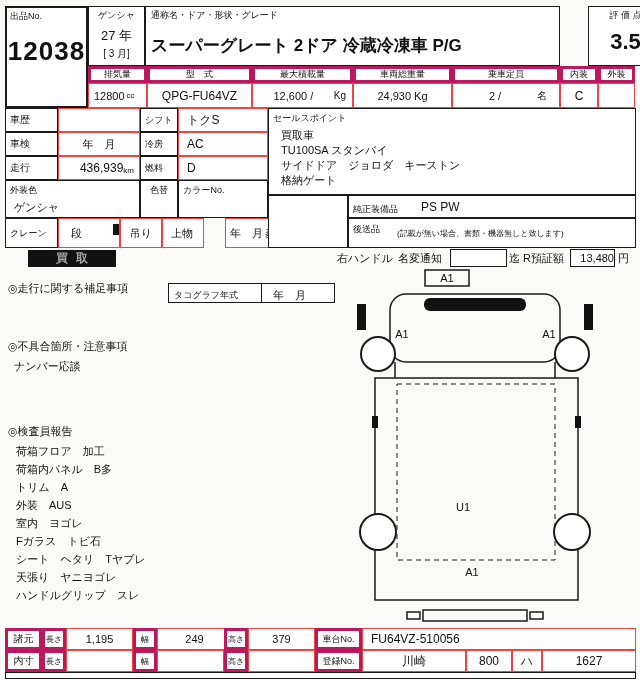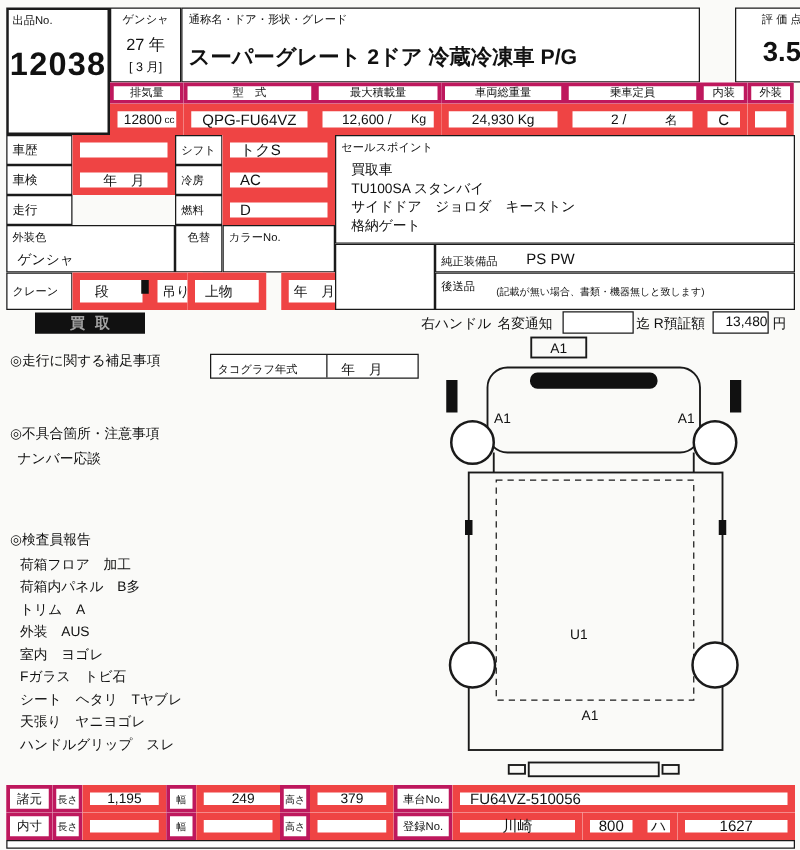--- a/index.html
+++ b/index.html
@@ -1,21 +1,21 @@
 <!DOCTYPE html>
 <html><head>
 <meta charset="utf-8">
 <style>
 *{margin:0;padding:0;box-sizing:border-box}
 html,body{width:640px;height:680px}
 body{background:#e9e9e6;font-family:"Liberation Sans","DejaVu Sans",sans-serif;color:#111}
 #sheet{position:relative;width:640px;height:680px;background:#fafaf8;overflow:hidden}
 .cell{position:absolute;border:1px solid #1a1a1a;background:#fff}
 .hcell{position:absolute;border:3px solid #be185d;background:#fff;display:flex;align-items:center;justify-content:center;font-size:9px;white-space:nowrap}
-.vcell{position:absolute;border:6px solid #ef4444;background:#fff;display:flex;align-items:center;justify-content:center;font-size:12px;white-space:nowrap}
+.vcell{position:absolute;border:1px solid #ef4444;background:#fff;display:flex;align-items:center;justify-content:center;font-size:12px;white-space:nowrap}
 .lcell{position:absolute;border:1px solid #1a1a1a;background:#fff;display:flex;align-items:center;padding-left:4px;font-size:10px;white-space:nowrap}
 .sm{font-size:9px;white-space:nowrap}
 .ctr{position:absolute;left:0;right:0;text-align:center;white-space:nowrap}
 .inline-lbl{position:absolute;font-size:11px;white-space:nowrap}
 .sitem{position:absolute;left:12px;font-size:11px;white-space:nowrap}
 .exhibit-no{position:absolute;left:0;right:0;top:28px;text-align:center;font-size:26px;font-weight:bold;letter-spacing:1px}
 svg text{font-family:"Liberation Sans","DejaVu Sans",sans-serif}
 </style>
 </head>
 <body>
@@ -73,38 +73,42 @@
   <div class="vcell" style="left:58px;top:108px;width:82px;height:24px"></div>
   <div class="lcell" style="left:140px;top:108px;width:38px;height:24px;font-size:9px">シフト</div>
   <div class="vcell" style="left:178px;top:108px;width:90px;height:24px;justify-content:flex-start;padding-left:8px">トクS</div>
 
   <div class="lcell" style="left:5px;top:132px;width:53px;height:24px">車検</div>
   <div class="vcell" style="left:58px;top:132px;width:82px;height:24px;font-size:11px">年　月</div>
   <div class="lcell" style="left:140px;top:132px;width:38px;height:24px;font-size:9px">冷房</div>
   <div class="vcell" style="left:178px;top:132px;width:90px;height:24px;justify-content:flex-start;padding-left:8px">AC</div>
 
   <div class="lcell" style="left:5px;top:156px;width:53px;height:24px">走行</div>
+  <div class="vcell" style="left:58px;top:156px;width:82px;height:24px;justify-content:flex-end;padding-right:5px">
+    <span style="font-size:12px">436,939</span>
+    <span style="font-size:8px;margin-top:4px">km</span>
+  </div>
   <div class="lcell" style="left:140px;top:156px;width:38px;height:24px;font-size:9px">燃料</div>
   <div class="vcell" style="left:178px;top:156px;width:90px;height:24px;justify-content:flex-start;padding-left:8px">D</div>
 
   <div class="cell" style="left:5px;top:180px;width:135px;height:38px">
     <div class="sm" style="position:absolute;left:4px;top:3px">外装色</div>
     <div style="position:absolute;left:8px;top:19px;font-size:11px">ゲンシャ</div>
   </div>
   <div class="cell" style="left:140px;top:180px;width:38px;height:38px">
     <div class="ctr sm" style="top:3px">色替</div>
   </div>
   <div class="cell" style="left:178px;top:180px;width:90px;height:38px">
     <div class="sm" style="position:absolute;left:4px;top:3px">カラーNo.</div>
   </div>
 
   <div class="lcell" style="left:5px;top:218px;width:53px;height:30px;font-size:9px">クレーン</div>
   <div class="vcell" style="left:58px;top:218px;width:62px;height:30px;justify-content:flex-start;padding-left:12px;font-size:11px">段</div>
   <div class="vcell" style="left:120px;top:218px;width:42px;height:30px;font-size:11px">吊り</div>
-  <div class="vcell" style="left:150px;top:218px;width:63px;height:30px;justify-content:flex-start;padding-left:8px;font-size:11px">上物</div>
+  <div class="vcell" style="left:162px;top:218px;width:42px;height:30px;justify-content:flex-start;padding-left:8px;font-size:11px">上物</div>
   <div class="vcell" style="left:225px;top:218px;width:123px;height:30px;justify-content:flex-start;padding-left:4px;font-size:11px">
     <span>年　月</span>
     <span style="margin-left:2px">菱重</span>
   </div>
   <div style="position:absolute;left:113px;top:224px;width:6px;height:11px;background:#111"></div>
 
   <div class="cell" style="left:268px;top:108px;width:368px;height:87px">
     <div class="sm" style="position:absolute;left:4px;top:3px">セールスポイント</div>
     <div class="sitem" style="top:19px">買取車</div>
     <div class="sitem" style="top:34px">TU100SA スタンバイ</div>

